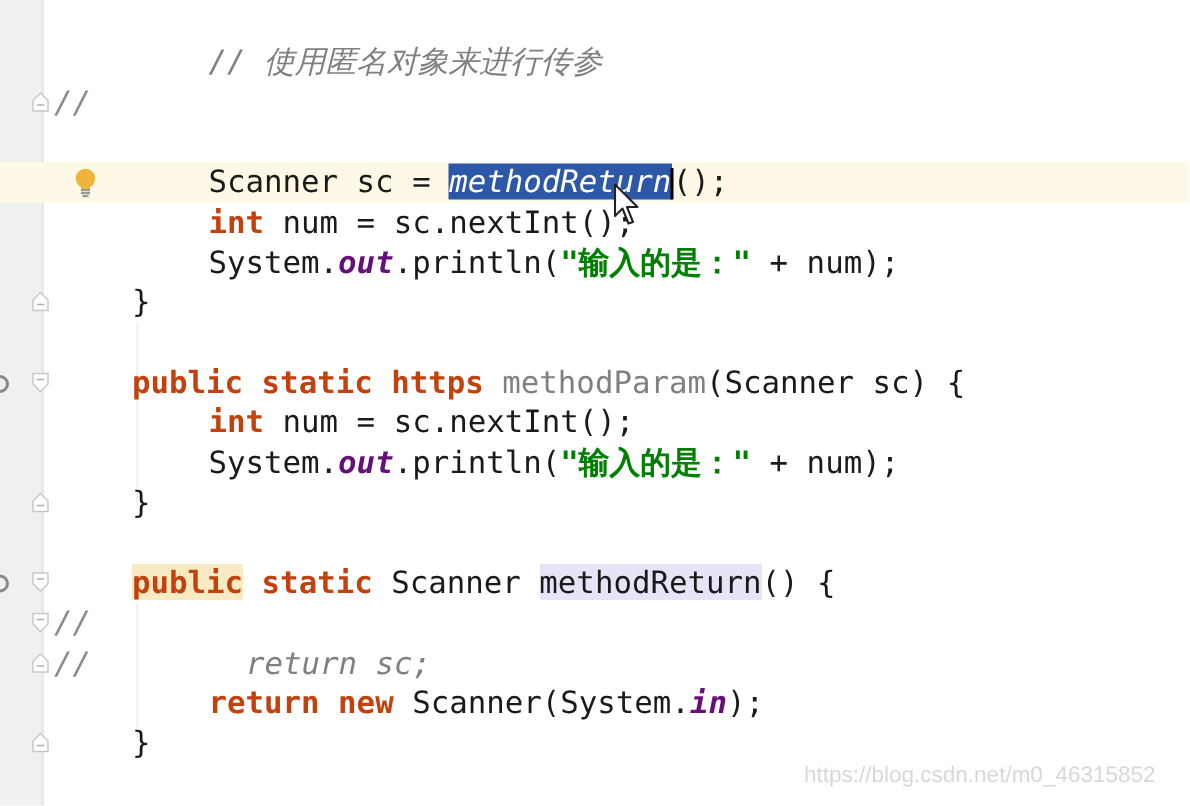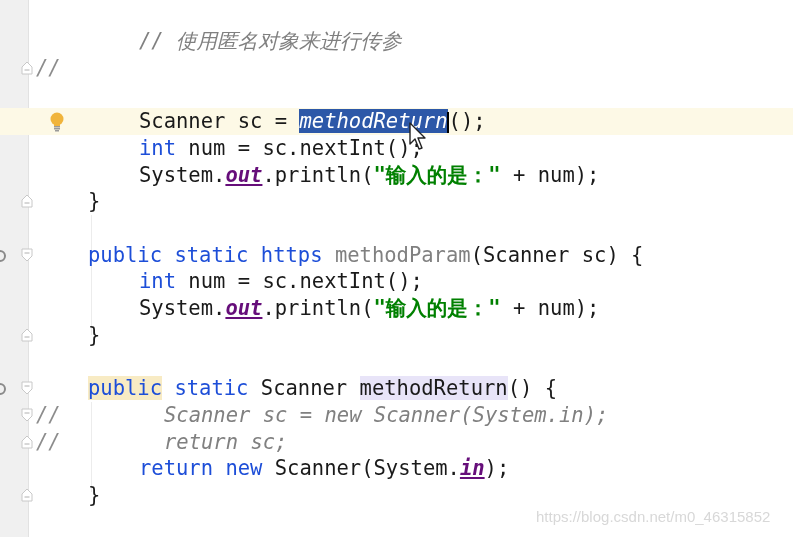--- a/index.html
+++ b/index.html
@@ -47,24 +47,24 @@
       top: 0;
       white-space: pre;
     }
     .gutter-comment {
       position: absolute;
       left: 36px;
       top: 0;
       color: #8c8c8c;
       font-style: italic;
     }
-    .kw { color: #1d4ed8; font-weight: normal; }
+    .kw { color: #c2410c; font-weight: bold; }
     .cmt { color: #808080; font-style: italic; }
     .str { color: #008000; font-weight: bold; }
-    .field { color: #660e7a; font-style: italic; font-weight: bold; text-decoration: underline; }
+    .field { color: #660e7a; font-style: italic; font-weight: bold; }
     .unused { color: #808080; }
     .sel { background: #2d58a8; color: #ffffff; font-style: italic; }
     .usage-hl { background: #e8e4f8; }
     .kw-hl { background: #f8ebc4; }
     .fold {
       position: absolute;
       left: 21px;
       width: 12px;
       height: 14px;
     }
@@ -189,21 +189,20 @@
       </svg>
     <span class="code" style="left:88px;"><span class="kw kw-hl">public</span> <span class="kw">static</span> <span>Scanner</span> <span class="usage-hl">methodReturn</span><span>() {</span></span>
   </div>
 
   <div class="line" style="top:402px;">
     <svg class="fold" style="top:6px;" viewBox="0 0 12 14">
         <path d="M1 1 L11 1 L11 8 L6 13 L1 8 Z" fill="#fff" stroke="#c8c8c8" stroke-width="1"></path>
         <line x1="3.5" y1="5" x2="8.5" y2="5" stroke="#b0b0b0"></line>
       </svg>
     <span class="gutter-comment">//</span>
-    <span class="code cmt" style="left:164px;">Scanner sc = new Scanner(System.in);</span>
   </div>
 
   <div class="line" style="top:429px;">
     <svg class="fold" style="top:6px;" viewBox="0 0 12 14">
         <path d="M1 13 L1 6 L6 1 L11 6 L11 13 Z" fill="#fff" stroke="#c8c8c8" stroke-width="1"></path>
         <line x1="3.5" y1="9" x2="8.5" y2="9" stroke="#b0b0b0"></line>
       </svg>
     <span class="gutter-comment">//</span>
     <span class="code cmt" style="left:164px;">return sc;</span>
   </div>

